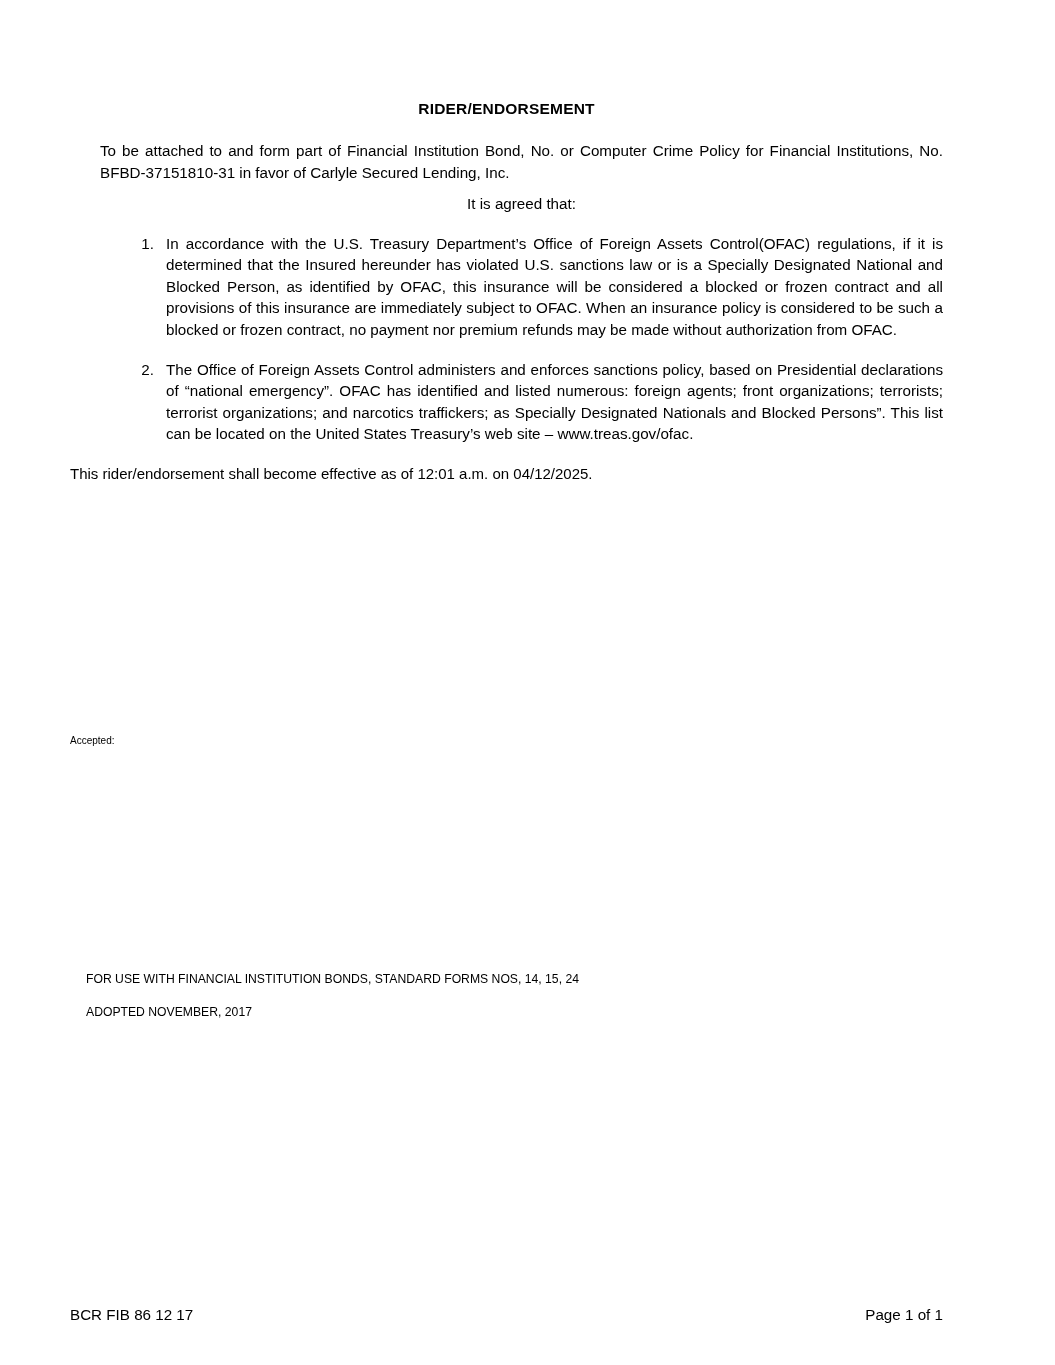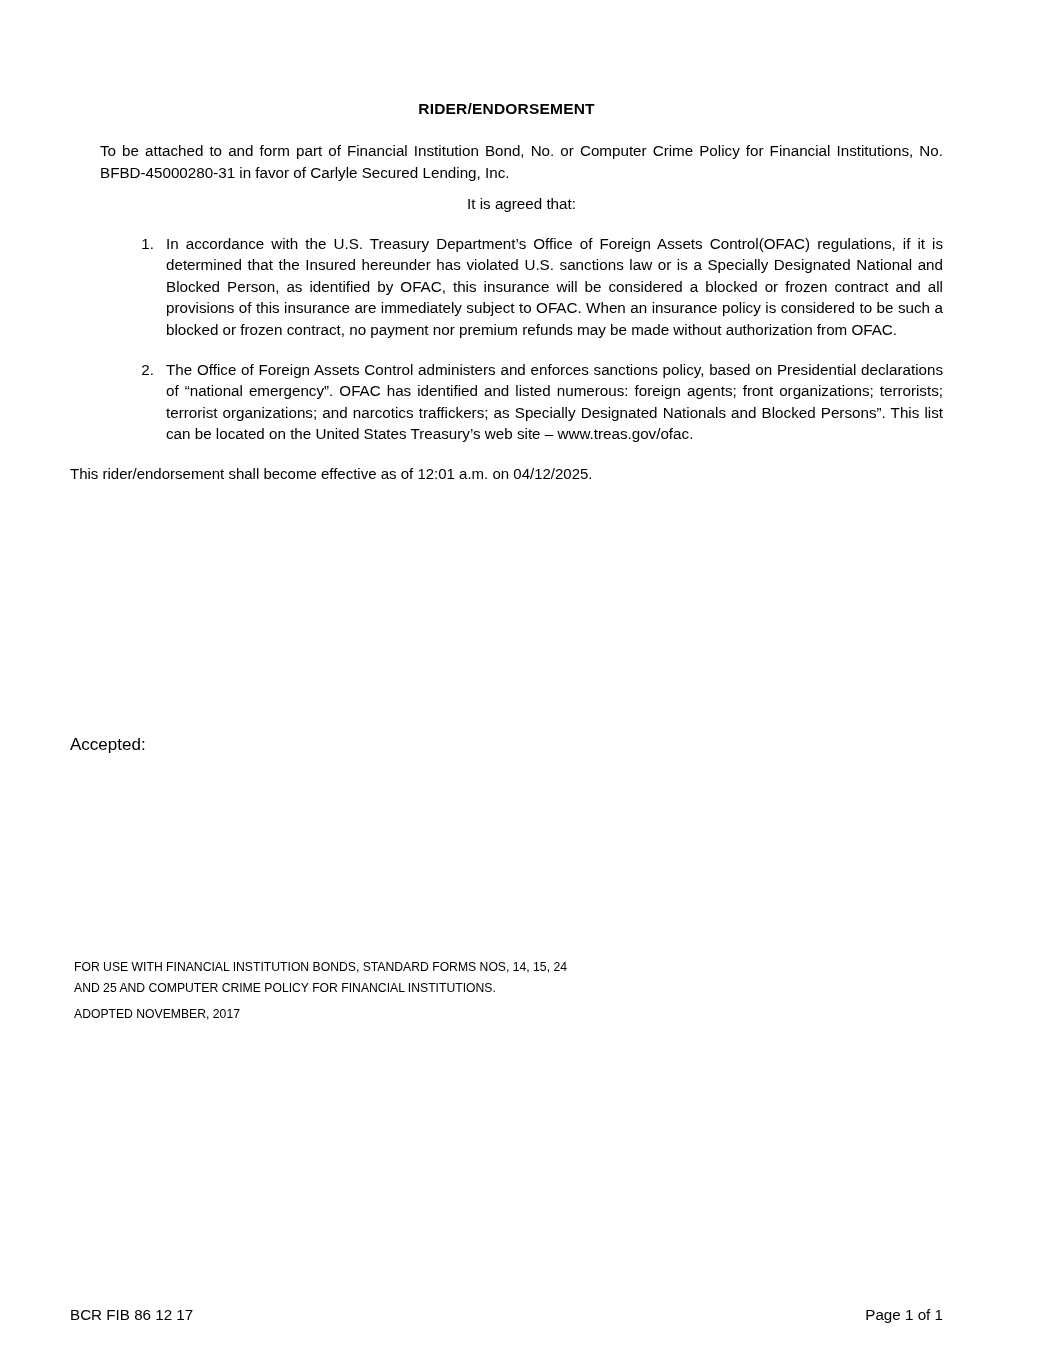--- a/index.html
+++ b/index.html
@@ -70,42 +70,42 @@
     text-align: right;
     font-size: 15.2px;
   }
   .effective {
     font-size: 15px;
     line-height: 1.42;
     text-align: left;
     margin: 18px 0 0 0;
   }
   .accepted {
-    font-size: 17px;
+    font-size: 10px;
     margin: 0;
     position: absolute;
     left: 70px;
     top: 735px;
   }
   .footer-block {
     position: absolute;
     left: 70px;
     top: 955px;
     width: 700px;
   }
   .footer-title {
     font-size: 12.2px;
     font-weight: bold;
     margin: 0 0 8px 66px;
     letter-spacing: 0.1px;
   }
   .footer-line {
     font-size: 12.2px;
     line-height: 1.38;
-    margin: 4px;
+    margin: 16px;
   }
   .footer-gap {
     margin-top: 9px;
   }
   .page-footer {
     position: absolute;
     left: 70px;
     right: 112px;
     bottom: 42px;
     display: flex;
@@ -113,42 +113,41 @@
     font-size: 15.2px;
   }
 </style>
 </head>
 <body>
 
 <div class="page">
 
   <h1 class="doc-title">RIDER/ENDORSEMENT</h1>
 
-  <p class="para intro">To be attached to and form part of Financial Institution Bond, No. or Computer Crime Policy for Financial Institutions, No. BFBD-45000280-31 in favor of Carlyle Secured Lending, Inc.</p>
+  <p class="para intro">To be attached to and form part of Financial Institution Bond, No. or Computer Crime Policy for Financial Institutions, No. BFBD-37151810-31 in favor of Carlyle Secured Lending, Inc.</p>
 
   <p class="para agreed">It is agreed that:</p>
 
   <ol class="clauses">
     <li>
       <span class="num">1.</span>
       <span class="txt">In accordance with the U.S. Treasury Department’s Office of Foreign Assets Control(OFAC) regulations, if it is determined that the Insured hereunder has violated U.S. sanctions law or is a Specially Designated National and Blocked Person, as identified by OFAC, this insurance will be considered a blocked or frozen contract and all provisions of this insurance are immediately subject to OFAC.  When an insurance policy is considered to be such a blocked or frozen contract, no payment nor premium refunds may be made without authorization from OFAC.</span>
     </li>
     <li>
       <span class="num">2.</span>
       <span class="txt">The Office of Foreign Assets Control administers and enforces sanctions policy, based on Presidential declarations of “national emergency”.  OFAC has identified and listed numerous: foreign agents; front organizations; terrorists; terrorist organizations; and narcotics traffickers; as Specially Designated Nationals and Blocked Persons”.  This list can be located on the United States Treasury’s web site – www.treas.gov/ofac.</span>
     </li>
   </ol>
 
   <p class="effective">This rider/endorsement shall become effective as of 12:01 a.m. on 04/12/2025.</p>
 
   <p class="accepted">Accepted:</p>
 
   <div class="footer-block">
     <div class="footer-line">FOR USE WITH FINANCIAL INSTITUTION BONDS, STANDARD FORMS NOS, 14, 15, 24</div>
-    <div class="footer-line">AND 25 AND COMPUTER CRIME POLICY FOR FINANCIAL INSTITUTIONS.</div>
     <div class="footer-line footer-gap">ADOPTED NOVEMBER, 2017</div>
   </div>
 
   <div class="page-footer">
     <span>BCR FIB 86 12 17</span>
     <span>Page 1 of 1</span>
   </div>
 
 </div>
 

